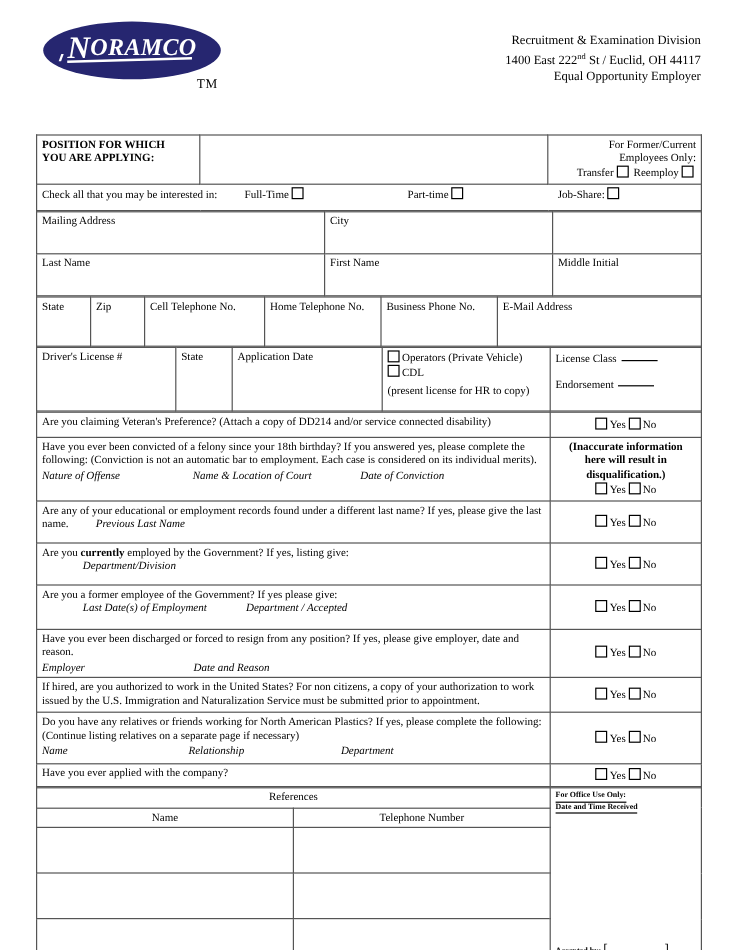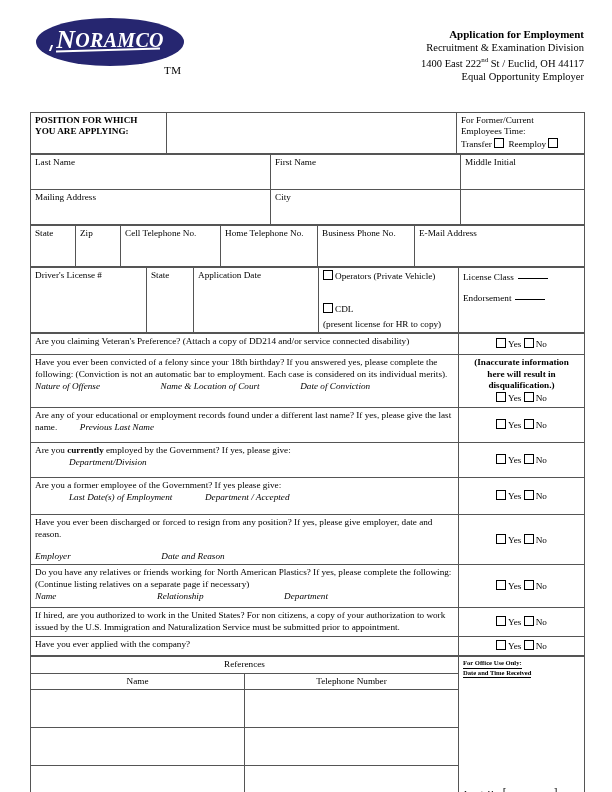--- a/index.html
+++ b/index.html
@@ -125,21 +125,21 @@
     width: 8px;
     height: 8px;
     border: 1.1px solid #000;
     background: #fff;
     vertical-align: -1px;
     margin: 0 2px 0 0;
   }
   .yn { white-space: nowrap; font-size: 9.2px; }
 
   .pos-label { font-weight: bold; font-size: 9.4px; line-height: 12px; padding-top: 6px; }
-  .former-box { text-align: left; font-size: 9.4px; line-height: 12.4px; }
+  .former-box { text-align: right; font-size: 9.4px; line-height: 12.4px; }
 
   .blankline {
     display: inline-block;
     width: 30px;
     border-bottom: 1px solid #000;
     vertical-align: 1px;
     margin-left: 4px;
   }
 
   .office-use {
@@ -167,21 +167,20 @@
   <div class="header">
     <div class="logo-wrap">
       <div class="logo-ellipse"></div>
       <div class="logo-text"><span class="cap">N</span>ORAMCO</div>
       <div class="logo-swoosh"></div>
       <div class="logo-swoosh-tail"></div>
       <div class="logo-tm">TM</div>
     </div>
 
     <div class="header-addr">
-      <div class="title">Application for Employment</div>
       <div>Recruitment &amp; Examination Division</div>
       <div><span>1400 East 222</span><sup>nd</sup><span> St / Euclid, OH 44117</span></div>
       <div>Equal Opportunity Employer</div>
     </div>
   </div>
 
   <table class="form">
     <colgroup>
       <col style="width:136px">
         <col style="width:290px">
@@ -189,48 +188,62 @@
     </colgroup>
     <tbody>
         <tr>
       <td class="pos-label" rowspan="1">
         <span>POSITION FOR WHICH</span><br>
         <span>YOU ARE APPLYING:</span>
       </td>
       <td style="height:36px"></td>
       <td class="former-box">
         <div>For Former/Current</div>
-        <div>Employees Time:</div>
+        <div>Employees Only:</div>
         <div>
           <span>Transfer</span>
           <span class="cb"></span>
           <span>Reemploy</span>
           <span class="cb"></span>
         </div>
       </td>
     </tr>
+    <tr>
+      <td colspan="3" style="height:17px">
+        <span>Check all that you may be interested in:</span>
+        <span style="display:inline-block;width:18px"></span>
+        <span>Full-Time</span>
+        <span class="cb"></span>
+        <span style="display:inline-block;width:80px"></span>
+        <span>Part-time</span>
+        <span class="cb"></span>
+        <span style="display:inline-block;width:72px"></span>
+        <span>Job-Share:</span>
+        <span class="cb"></span>
+      </td>
+    </tr>
   </tbody>
     </table>
 
   <table class="form" style="border-top:none">
     <colgroup>
       <col style="width:240px">
         <col style="width:190px">
         <col style="width:124px">
     </colgroup>
     <tbody>
         <tr>
+      <td class="tall">Mailing Address</td>
+      <td class="tall">City</td>
+      <td class="tall"></td>
+    </tr>
+    <tr>
       <td class="tall">Last Name</td>
       <td class="tall">First Name</td>
       <td class="tall">Middle Initial</td>
-    </tr>
-    <tr>
-      <td class="tall">Mailing Address</td>
-      <td class="tall">City</td>
-      <td class="tall"></td>
     </tr>
   </tbody>
     </table>
 
   <table class="form" style="border-top:none">
     <colgroup>
       <col style="width:45px">
         <col style="width:45px">
         <col style="width:100px">
       <col style="width:97px">
@@ -256,21 +269,21 @@
         <col style="width:125px">
       <col style="width:140px">
         <col style="width:126px">
     </colgroup>
     <tbody>
         <tr>
       <td style="height:48px">Driver's License #</td>
       <td>State</td>
       <td>Application Date</td>
       <td>
-        <div style="margin-bottom:21px">
+        <div style="margin-bottom:0">
           <span class="cb"></span><span>Operators (Private Vehicle)</span>
         </div>
         <div style="margin-bottom:3px">
           <span class="cb"></span><span>CDL</span>
         </div>
         <div>(present license for HR to copy)</div>
       </td>
       <td>
         <div style="margin:2px 0 10px 0">
           <span>License Class</span><span class="blankline"></span>
@@ -330,21 +343,21 @@
       </td>
       <td class="c" style="vertical-align:middle">
         <span class="yn"><span class="cb"></span><span>Yes</span></span>
         <span class="gap"></span>
         <span class="yn"><span class="cb"></span><span>No</span></span>
       </td>
     </tr>
 
     <tr>
       <td style="height:30px">
-        <div><span>Are you </span><b>currently</b><span> employed by the Government? If yes, please give:</span></div>
+        <div><span>Are you </span><b>currently</b><span> employed by the Government? If yes, listing give:</span></div>
         <div class="i" style="margin-left:34px">Department/Division</div>
       </td>
       <td class="c" style="vertical-align:middle">
         <span class="yn"><span class="cb"></span><span>Yes</span></span>
         <span class="gap"></span>
         <span class="yn"><span class="cb"></span><span>No</span></span>
       </td>
     </tr>
 
     <tr>
@@ -359,26 +372,35 @@
       <td class="c" style="vertical-align:middle">
         <span class="yn"><span class="cb"></span><span>Yes</span></span>
         <span class="gap"></span>
         <span class="yn"><span class="cb"></span><span>No</span></span>
       </td>
     </tr>
 
     <tr>
       <td style="height:34px">
         <div>Have you ever been discharged or forced to resign from any position? If yes, please give employer, date and reason.</div>
-        <div style="margin-top:11px">
+        <div style="margin-top:1px">
           <span class="i">Employer</span>
           <span style="display:inline-block;width:86px"></span>
           <span class="i">Date and Reason</span>
         </div>
       </td>
+      <td class="c" style="vertical-align:middle">
+        <span class="yn"><span class="cb"></span><span>Yes</span></span>
+        <span class="gap"></span>
+        <span class="yn"><span class="cb"></span><span>No</span></span>
+      </td>
+    </tr>
+
+    <tr>
+      <td style="height:24px">If hired, are you authorized to work in the United States? For non citizens, a copy of your authorization to work issued by the U.S. Immigration and Naturalization Service must be submitted prior to appointment.</td>
       <td class="c" style="vertical-align:middle">
         <span class="yn"><span class="cb"></span><span>Yes</span></span>
         <span class="gap"></span>
         <span class="yn"><span class="cb"></span><span>No</span></span>
       </td>
     </tr>
 
     <tr>
       <td style="height:38px">
         <div>Do you have any relatives or friends working for North American Plastics?  If yes, please complete the following:</div>
@@ -392,29 +414,20 @@
         </div>
       </td>
       <td class="c" style="vertical-align:middle">
         <span class="yn"><span class="cb"></span><span>Yes</span></span>
         <span class="gap"></span>
         <span class="yn"><span class="cb"></span><span>No</span></span>
       </td>
     </tr>
 
     <tr>
-      <td style="height:24px">If hired, are you authorized to work in the United States? For non citizens, a copy of your authorization to work issued by the U.S. Immigration and Naturalization Service must be submitted prior to appointment.</td>
-      <td class="c" style="vertical-align:middle">
-        <span class="yn"><span class="cb"></span><span>Yes</span></span>
-        <span class="gap"></span>
-        <span class="yn"><span class="cb"></span><span>No</span></span>
-      </td>
-    </tr>
-
-    <tr>
       <td style="height:14px">Have you ever applied with the company?</td>
       <td class="c" style="vertical-align:middle">
         <span class="yn"><span class="cb"></span><span>Yes</span></span>
         <span class="gap"></span>
         <span class="yn"><span class="cb"></span><span>No</span></span>
       </td>
     </tr>
   </tbody>
     </table>
 

